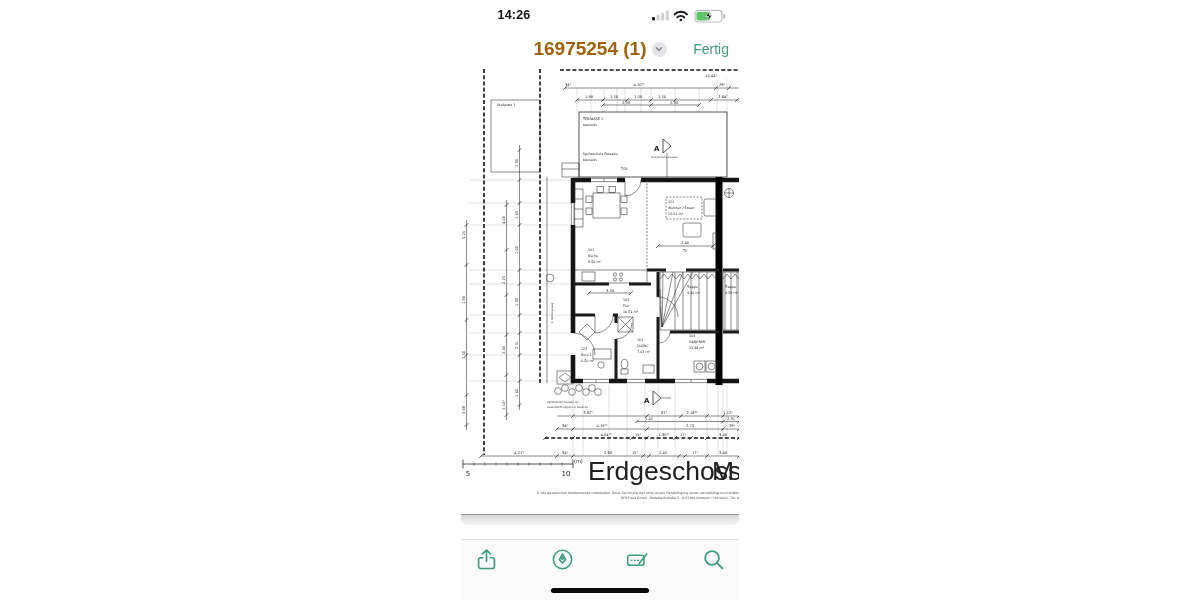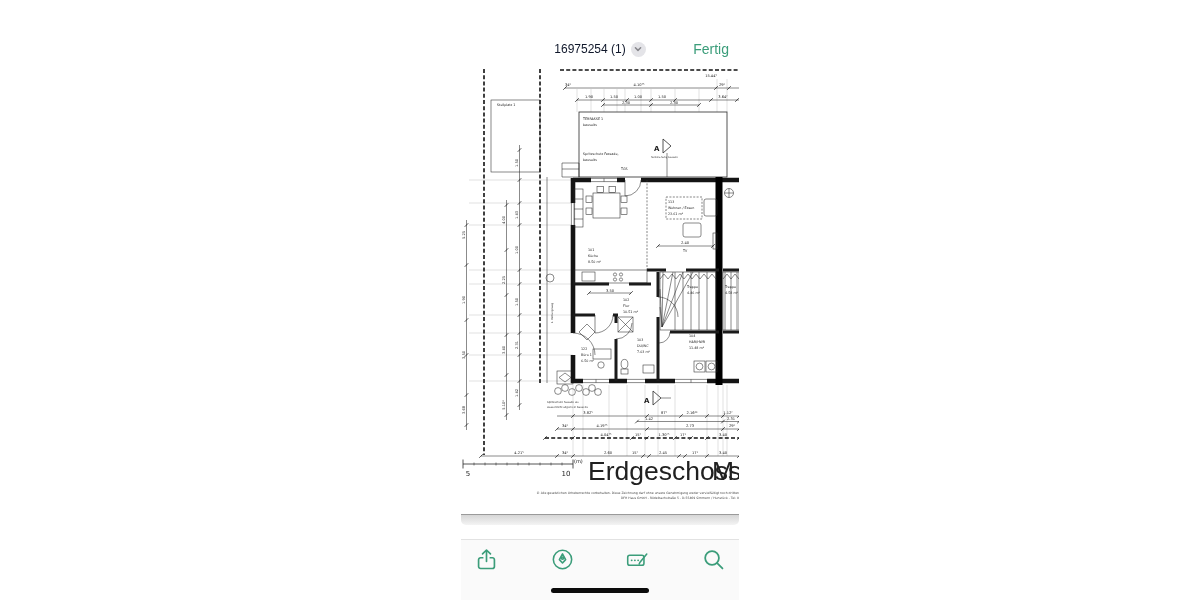--- a/index.html
+++ b/index.html
@@ -7,21 +7,21 @@
        font-family:"Liberation Sans", sans-serif;-webkit-font-smoothing:antialiased;}
   .screen{position:absolute;left:461px;top:0;width:278px;height:600px;background:#fff;}
   
   .status{position:absolute;top:5px;left:0;right:0;height:22px;}
   .time{position:absolute;left:22px;top:3px;width:62px;text-align:center;
         font-size:12.5px;font-weight:600;color:#121212;letter-spacing:.2px;}
   .sticons{position:absolute;right:10px;top:2px;}
   
   .nav{position:absolute;top:34px;left:0;right:0;height:30px;}
   .titlewrap{display:flex;align-items:center;justify-content:center;gap:5px;height:100%;}
-  .doc-title{font-size:12px;font-weight:400;color:#0f172a;}
+  .doc-title{font-size:19px;font-weight:700;color:#a16207;}
   .chev{width:15px;height:15px;border-radius:50%;background:#e4e4e8;display:flex;
         align-items:center;justify-content:center;}
   .done{position:absolute;right:10px;top:50%;transform:translateY(-50%);
         font-size:14px;font-weight:500;color:#3b9d7a;margin-left:24px;}
   
   .page{position:absolute;top:65px;left:0;width:278px;height:448px;background:#fff;overflow:hidden;}
   .page svg{display:block;font-family:"DejaVu Sans", sans-serif;}
   .pshadow{position:absolute;top:514px;left:0;width:278px;height:10px;
            border-top:1px solid #9a9a9a;border-radius:0 0 5px 5px;
            background:linear-gradient(#d6d6d6,#f4f4f4);}
@@ -50,20 +50,44 @@
   .tsc{font-size:7px;text-anchor:middle;}
   .tm{font-size:5px;}
   .big{font-size:26.5px;fill:#202020;font-family:"Liberation Sans",sans-serif;}
   .cpy{font-size:3.1px;fill:#4a4a4a;text-anchor:end;}
 </style>
 </head>
 <body>
 
 <div class="screen">
 
+  <div class="status">
+    <div class="time">14:26</div>
+    <div class="sticons">
+      <svg width="78" height="17" viewBox="0 0 78 17">
+        <g>
+          <rect x="1" y="10" width="3" height="3.4" rx="1" fill="#141414"></rect>
+          <rect x="5.6" y="8" width="3" height="5.4" rx="1" fill="#cfcfd3"></rect>
+          <rect x="10.2" y="5.8" width="3" height="7.6" rx="1" fill="#cfcfd3"></rect>
+          <rect x="14.8" y="3.6" width="3" height="9.8" rx="1" fill="#cfcfd3"></rect>
+        </g>
+        <g stroke="#141414" stroke-width="1.9" fill="none" stroke-linecap="round">
+          <path d="M23.6,7.4 a8.6,8.6 0 0 1 12.4,0"></path>
+          <path d="M26.3,10.4 a4.8,4.8 0 0 1 7,0"></path>
+          <circle cx="29.8" cy="12.9" r="1.25" fill="#141414" stroke="none"></circle>
+        </g>
+        <g>
+          <rect x="44" y="3.4" width="27" height="11.6" rx="3.4" fill="none" stroke="#b9b9bd" stroke-width="1.1"></rect>
+          <rect x="72.2" y="7" width="2" height="4.4" rx="1" fill="#b9b9bd"></rect>
+          <rect x="45.4" y="4.8" width="14" height="8.8" rx="2" fill="#5cc46a"></rect>
+          <polygon points="59.2,3.2 54.6,9.4 57.6,9.4 56.4,14.6 61.2,8.2 58.2,8.2" fill="#141414" stroke="#fff" stroke-width="0.7"></polygon>
+        </g>
+      </svg>
+    </div>
+  </div>
 
   <div class="nav">
     <div class="titlewrap">
       <span class="doc-title">16975254 (1)</span>
       <span class="chev">
         <svg width="12" height="12" viewBox="0 0 12 12">
           <path d="M3.4,4.8 L6,7.4 L8.6,4.8" stroke="#86868b" stroke-width="1.5" fill="none" stroke-linecap="round" stroke-linejoin="round"></path>
         </svg>
       </span>
     </div>

